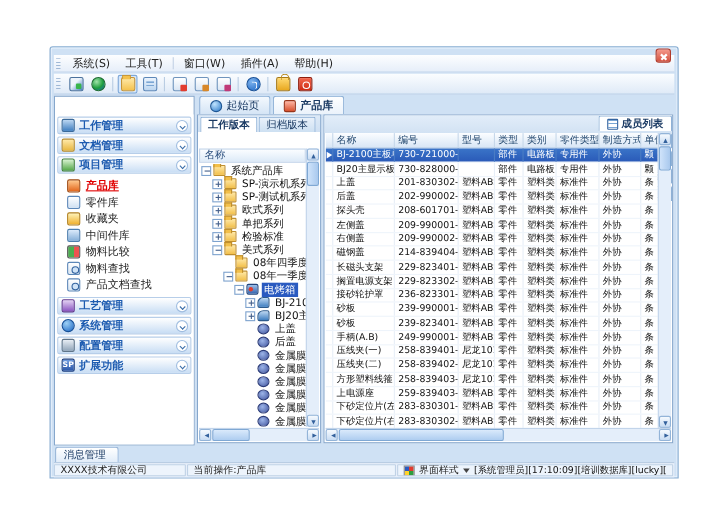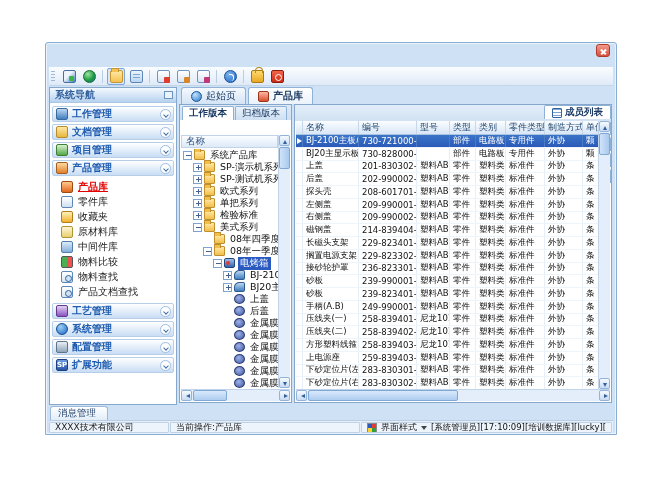--- a/index.html
+++ b/index.html
@@ -165,20 +165,29 @@
   .styleicon { width:10px; height:10px; flex:none; border:1px solid #888;
                background:conic-gradient(#e23c2e 0 25%, #2e9e3e 0 50%, #ffd22e 0 75%, #2a5ac0 0); }
   .ddarrow { width:0; height:0; border-left:3px solid transparent; border-right:3px solid transparent; border-top:4px solid #444; flex:none; }
   .session-text { font-size:8.5px; color:#111; overflow:hidden; }
 </style>
 </head>
 <body>
 
 <div class="window">
 
+  <div class="menubar">
+    <div class="grip"></div>
+  <div class="menu-item">系统(S)</div>
+      <div class="menu-item">工具(T)</div>
+      <div class="msep"></div>
+      <div class="menu-item">窗口(W)</div>
+      <div class="menu-item">插件(A)</div>
+      <div class="menu-item">帮助(H)</div>
+    </div>
 
   <div class="toolbar">
     <div class="grip"></div>
   <div class="tbtn">
         <div class="ticon i-monitor"></div>
       </div>
       <div class="tbtn">
         <div class="ticon i-globe"></div>
       </div>
       <div class="tsep"></div>
@@ -205,61 +214,48 @@
       <div class="tsep"></div>
       <div class="tbtn">
         <div class="ticon i-lock"></div>
       </div>
       <div class="tbtn">
         <div class="ticon i-power"></div>
       </div>
     </div>
 
   <div class="navpanel">
-    <div class="nav-header">
-      <span>系统导航</span>
-      <span class="nav-hicon"></span>
-    </div>
     <div class="nav-body">
         <div class="nav-sec">
           <span class="sicon s-work"></span>
           <span>工作管理</span>
           <span class="chev"></span>
         </div>
         <div class="nav-sec">
           <span class="sicon s-docm"></span>
           <span>文档管理</span>
           <span class="chev"></span>
         </div>
         <div class="nav-sec">
           <span class="sicon s-proj"></span>
           <span>项目管理</span>
-          <span class="chev"></span>
-        </div>
-        <div class="nav-sec">
-          <span class="sicon s-prod"></span>
-          <span>产品管理</span>
           <span class="chev"></span>
         </div>
         <div class="nav-items">
           <div class="nav-item active">
             <span class="sicon p-prodlib"></span>
             <span class="nav-item-label">产品库</span>
           </div>
           <div class="nav-item">
             <span class="sicon p-page"></span>
             <span class="nav-item-label">零件库</span>
           </div>
           <div class="nav-item">
             <span class="sicon p-fav"></span>
             <span class="nav-item-label">收藏夹</span>
-          </div>
-          <div class="nav-item">
-            <span class="sicon p-raw"></span>
-            <span class="nav-item-label">原材料库</span>
           </div>
           <div class="nav-item">
             <span class="sicon p-mid"></span>
             <span class="nav-item-label">中间件库</span>
           </div>
           <div class="nav-item">
             <span class="sicon p-comp"></span>
             <span class="nav-item-label">物料比较</span>
           </div>
           <div class="nav-item">

